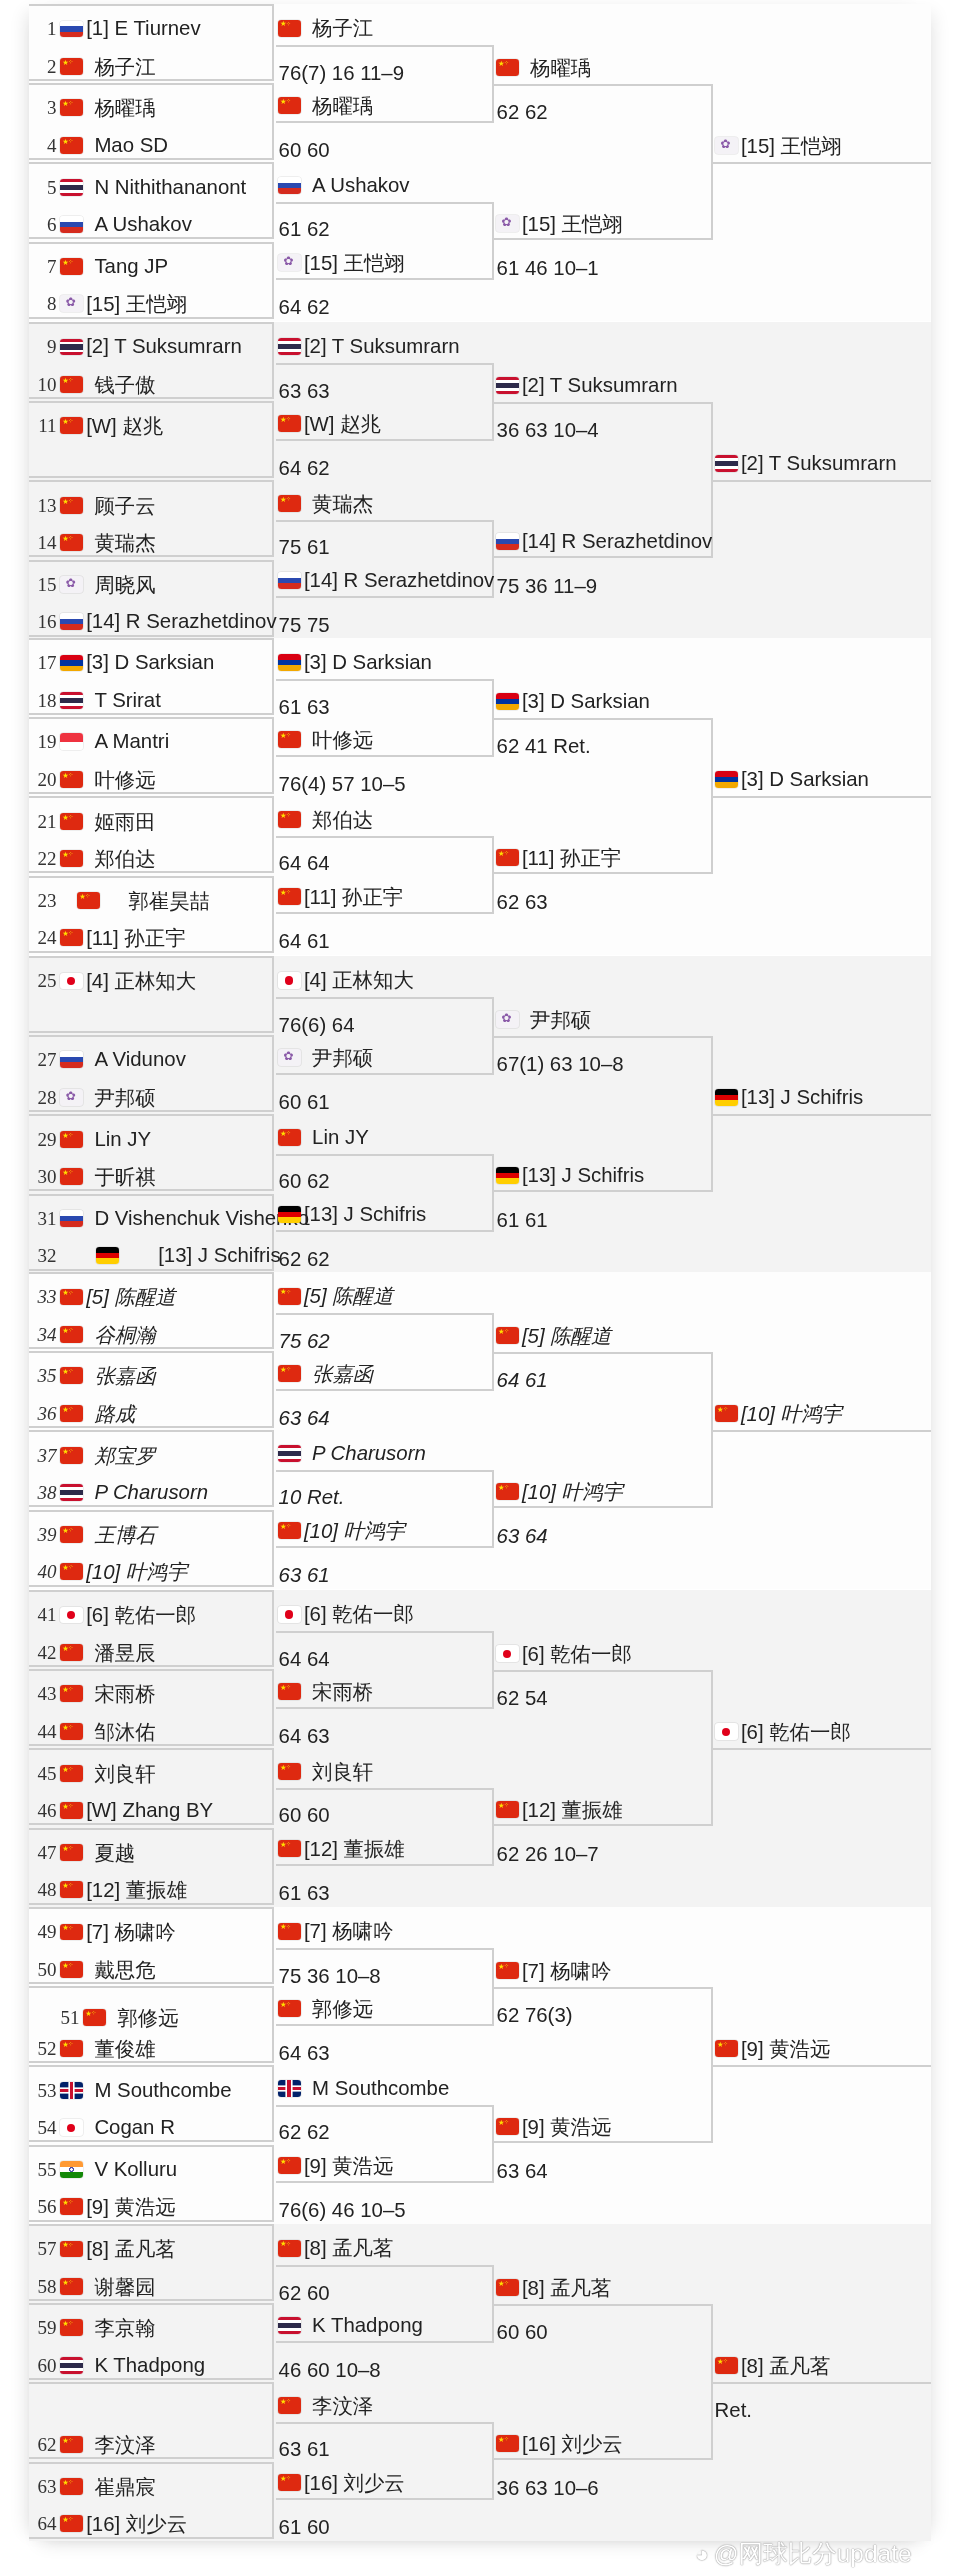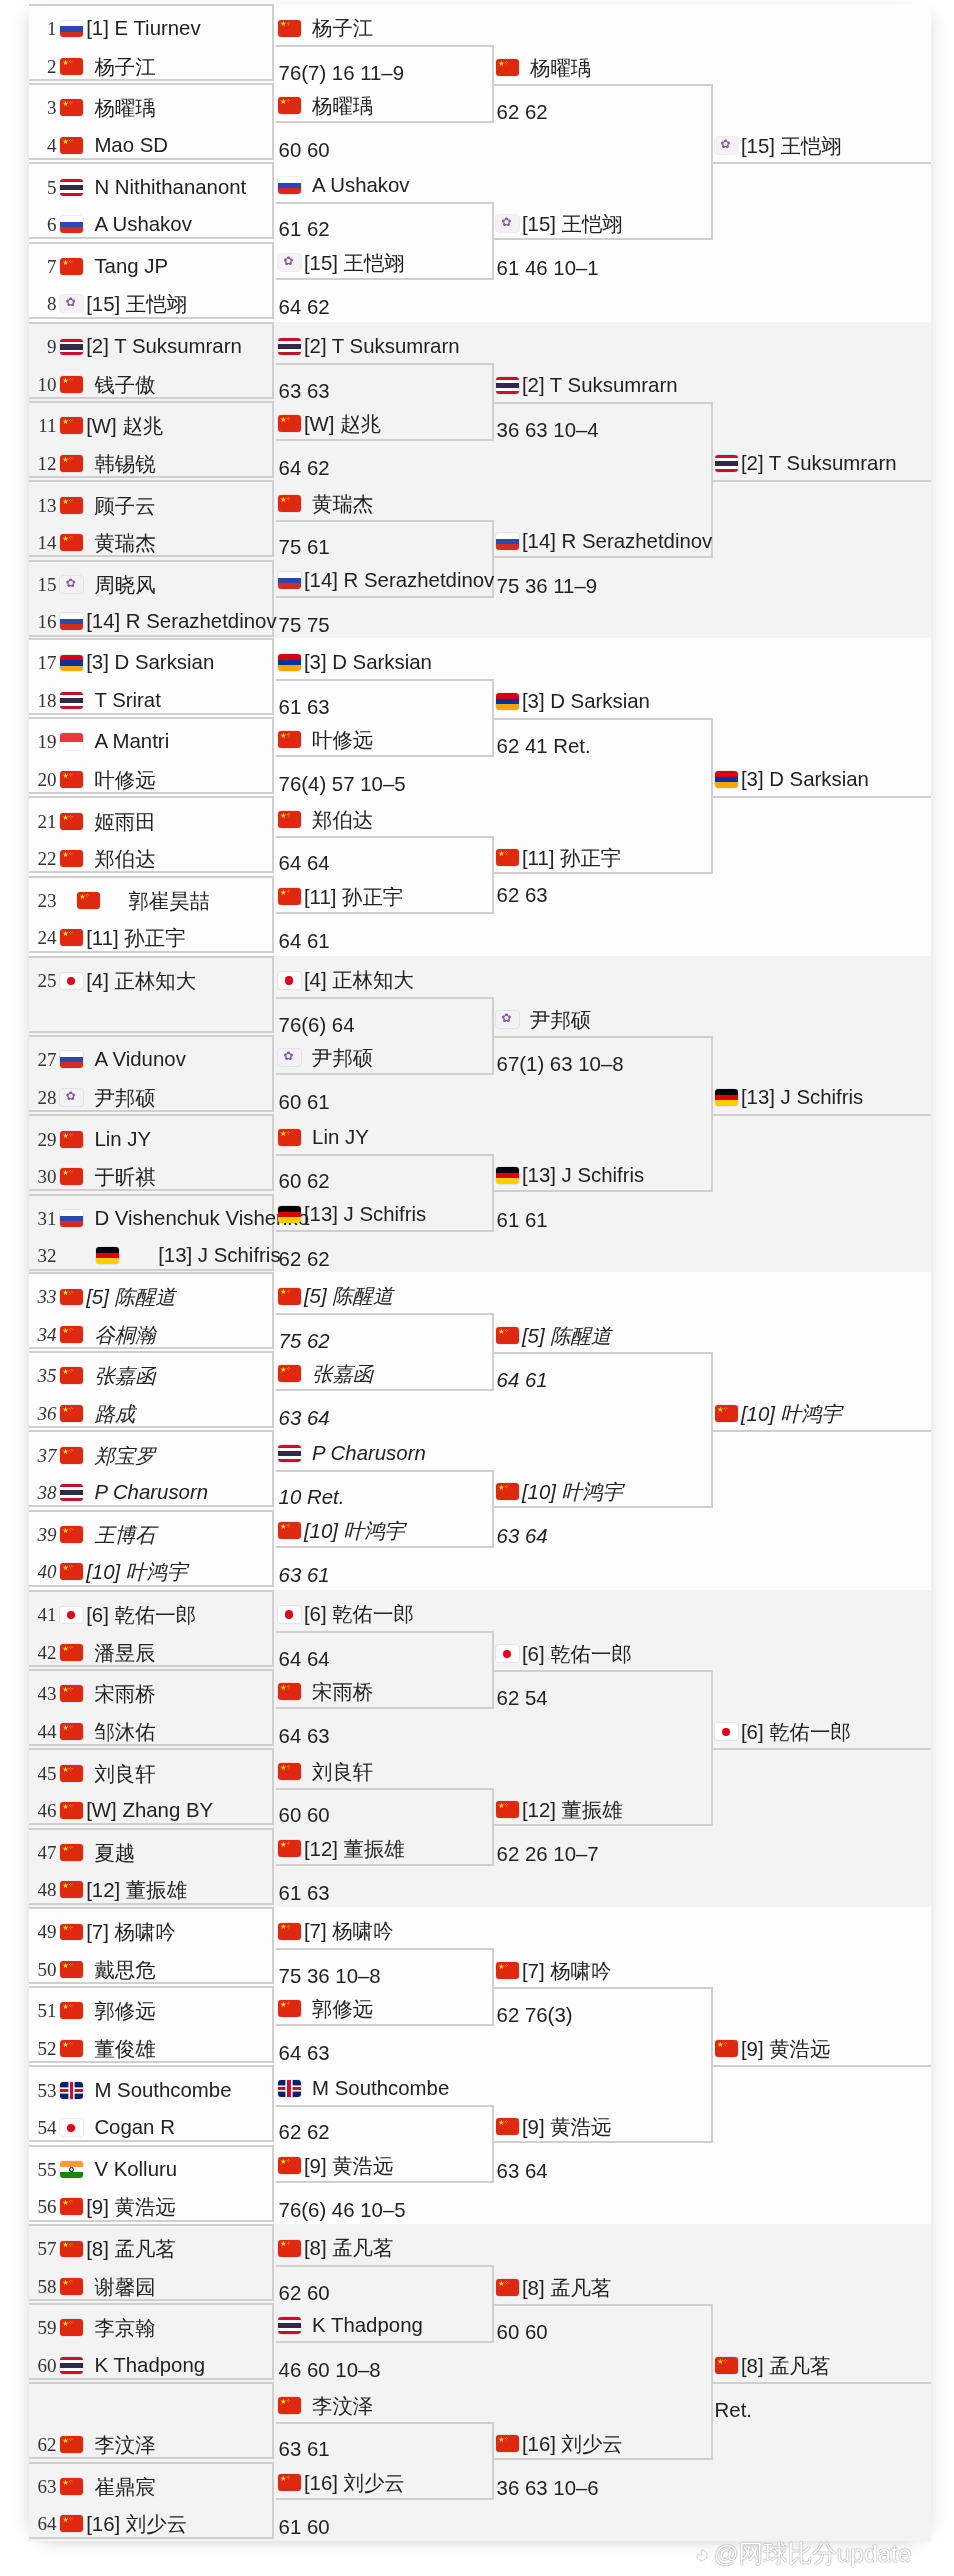--- a/index.html
+++ b/index.html
@@ -148,25 +148,20 @@
         <span class="pnum">10</span>
         <span class="flag f-cn"></span>
         <span class="pname gap">钱子傲</span>
       </div>
       <div class="pair" style="top: 79px;"></div>
       <div class="prow" style="top: 87px;">
         <span class="pnum">11</span>
         <span class="flag f-cn"></span>
         <span class="pname">[W] 赵兆</span>
       </div>
-      <div class="prow" style="top: 125px;">
-        <span class="pnum">12</span>
-        <span class="flag f-cn"></span>
-        <span class="pname gap">韩锡锐</span>
-      </div>
       <div class="pair" style="top: 158px;"></div>
       <div class="prow" style="top: 167px;">
         <span class="pnum">13</span>
         <span class="flag f-cn"></span>
         <span class="pname gap">顾子云</span>
       </div>
       <div class="prow" style="top: 204px;">
         <span class="pnum">14</span>
         <span class="flag f-cn"></span>
         <span class="pname gap">黄瑞杰</span>
@@ -292,21 +287,21 @@
       <div class="m3" style="top: 80px;"></div>
       <div class="wname" style="left: 467px; top: 49px;">
         <span class="flag f-am"></span>
         <span class="pname">[3] D Sarksian</span>
       </div>
       <div class="score" style="left: 468px; top: 85px;">62 41 Ret.</div>
       <div class="wname" style="left: 467px; top: 205px;">
         <span class="flag f-cn"></span>
         <span class="pname">[11] 孙正宇</span>
       </div>
-      <div class="score" style="left: 468px; top: 234px;">62 63</div>
+      <div class="score" style="left: 468px; top: 241px;">62 63</div>
       <div class="m4" style="top: 158px;"></div>
       <div class="wname" style="left: 686px; top: 127px;">
         <span class="flag f-am"></span>
         <span class="pname">[3] D Sarksian</span>
       </div>
       <div class="score" style="left: 686px; top: 163px;"></div>
     </div>
     <div class="section gray" style="top: 952px;">
       <div class="pair" style="top: 0px;"></div>
       <div class="prow" style="top: 8.2px;">
@@ -563,21 +558,21 @@
         <span class="pnum">49</span>
         <span class="flag f-cn"></span>
         <span class="pname">[7] 杨啸吟</span>
       </div>
       <div class="prow" style="top: 46px;">
         <span class="pnum">50</span>
         <span class="flag f-cn"></span>
         <span class="pname gap">戴思危</span>
       </div>
       <div class="pair" style="top: 79px;"></div>
-      <div class="prow" style="top: 87px;">
+      <div class="prow" style="top: 94px; padding-left: 23px;">
         <span class="pnum">51</span>
         <span class="flag f-cn"></span>
         <span class="pname gap">郭修远</span>
       </div>
       <div class="prow" style="top: 125px;">
         <span class="pnum">52</span>
         <span class="flag f-cn"></span>
         <span class="pname gap">董俊雄</span>
       </div>
       <div class="pair" style="top: 158px;"></div>

